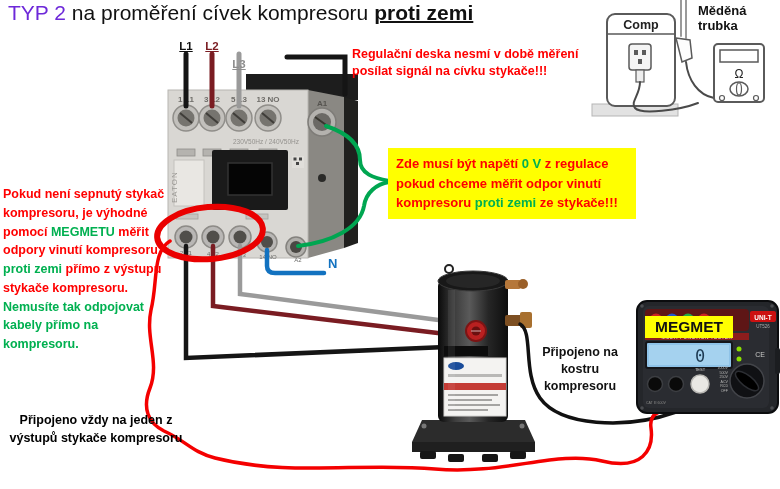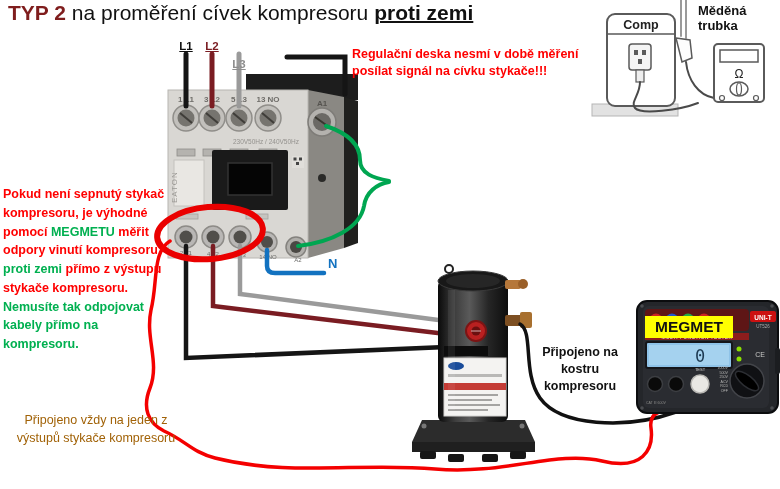--- a/index.html
+++ b/index.html
@@ -1,35 +1,35 @@
 <!DOCTYPE html>
 <html><head>
 <meta charset="utf-8">
 <style>
   html,body{margin:0;padding:0;background:#fff;}
   .canvas{position:relative;width:780px;height:489px;background:#ffffff;overflow:hidden;
           font-family:"Liberation Sans",sans-serif;}
   .abs{position:absolute;}
   svg{display:block;}
   .title{left:8px;top:1px;font-size:21px;color:#111;white-space:nowrap;}
-  .title .hl{color:#7f1d1d;font-weight:700;}
+  .title .hl{color:#6d28d9;font-weight:400;}
   .title .und{font-weight:700;text-decoration:underline;text-decoration-thickness:2px;}
   .phase{font-size:11.5px;font-weight:700;transform:translateX(-50%);text-decoration:underline;}
   .phase.l1{color:#111;} .phase.l2{color:#7a1c22;} .phase.l3{color:#8e8e8e;}
   .warn{left:352px;top:46px;color:#ff0000;font-weight:700;font-size:12.5px;line-height:1.35;}
   .ybox{left:388px;top:148px;width:232px;background:#ffff00;padding:6px 8px;
         font-size:13px;font-weight:700;line-height:1.5;color:#ff0000;}
   .ybox .g{color:#00b050;}
   .leftnote{left:3px;top:185px;width:163px;font-size:12.5px;font-weight:700;line-height:1.5;color:#ff0000;}
   .leftnote .g{color:#00b050;}
   .nlabel{left:328px;top:256px;color:#1272c0;font-weight:700;font-size:13px;}
   .kostra{left:530px;top:344px;width:100px;text-align:center;font-size:12.5px;font-weight:700;
           color:#111;line-height:1.35;}
-  .botleft{left:6px;top:412px;width:180px;text-align:center;font-size:12.5px;font-weight:400;
-           color:#a16207;line-height:1.4;}
+  .botleft{left:6px;top:412px;width:180px;text-align:center;font-size:12.5px;font-weight:700;
+           color:#000000;line-height:1.4;}
   .megcap{left:645px;top:272px;background:#ffff00;color:#111;font-weight:700;font-size:15.5px;
           padding:2px 10px;margin-top:44px;}
   .tubelabel{left:698px;top:4px;width:78px;font-size:13px;font-weight:700;color:#111;line-height:1.15;}
 </style>
 </head>
 <body>
 
 <div class="canvas">
 
   <svg class="abs" style="left:0;top:0;" width="780" height="489" viewBox="0 0 780 489">
@@ -259,20 +259,23 @@
 
   <div class="abs phase l1" style="left:186px;top:40px;">L1</div>
   <div class="abs phase l2" style="left:212px;top:40px;">L2</div>
   <div class="abs phase l3" style="left:239px;top:40px;margin-top:18px;">L3</div>
 
   <div class="abs warn">
     <div>Regulační deska nesmí v době měření</div>
     <div>posílat signál na cívku stykače!!!</div>
   </div>
 
+  <div class="abs ybox">
+    <span>Zde musí být napětí </span><span class="g">0 V</span><span> z regulace pokud chceme měřit odpor vinutí kompresoru </span><span class="g">proti zemi</span><span> ze stykače!!!</span>
+  </div>
 
   <div class="abs leftnote">
     <span>Pokud není sepnutý stykač kompresoru, je výhodné pomocí </span><span class="g">MEGMETU</span><span> měřit odpory vinutí kompresoru </span><span class="g">proti zemi</span><span> přímo z výstupu stykače kompresoru. </span><span class="g">Nemusíte tak odpojovat kabely přímo na kompresoru.</span>
   </div>
 
   <div class="abs nlabel">N</div>
 
   <div class="abs kostra">Připojeno na kostru kompresoru</div>
 
   <div class="abs botleft">Připojeno vždy na jeden z výstupů stykače kompresoru</div>

